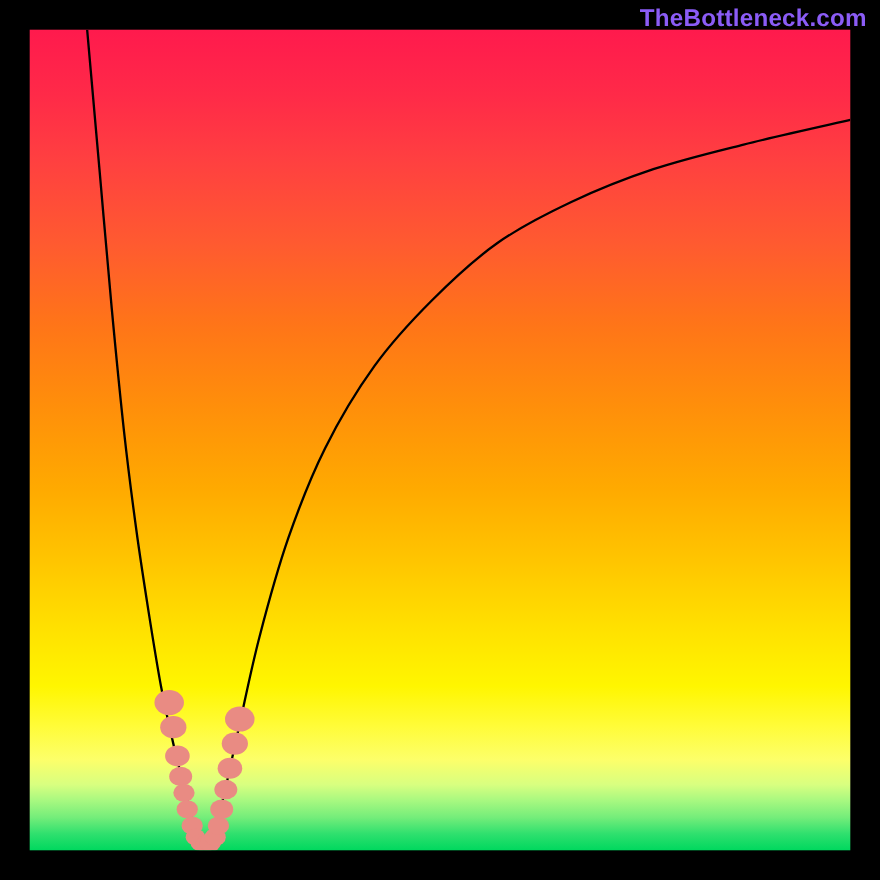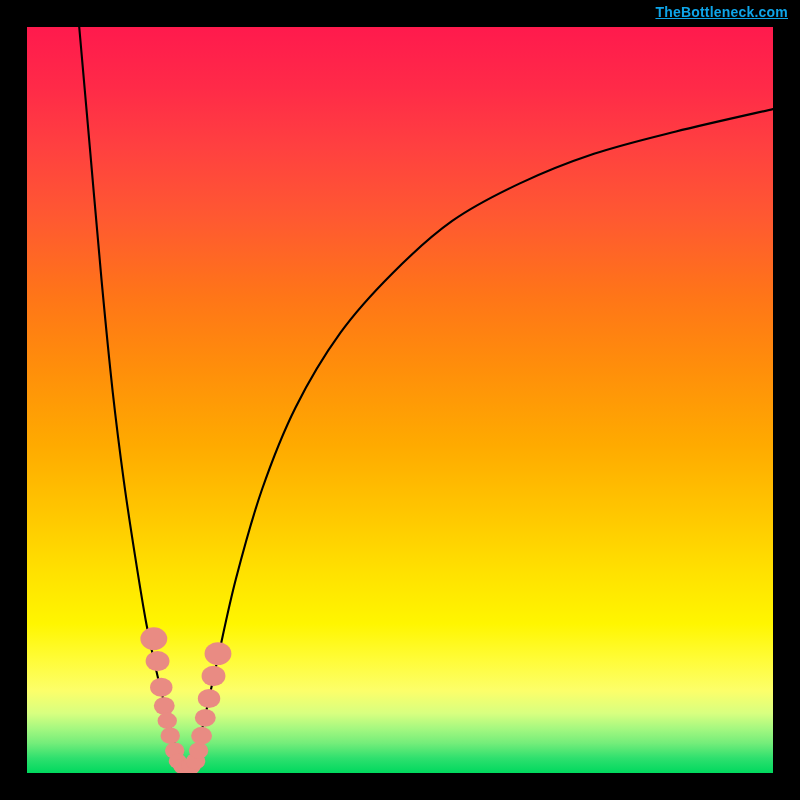--- a/index.html
+++ b/index.html
@@ -35,25 +35,24 @@
       #74ed7a 96%,
       #2fe06e 98%,
       #00d85e 100%
     );
     overflow: hidden;
   }
   .watermark {
     position: absolute;
     top: 4px;
     right: 12px;
-    color: #0ea5e9;
-    font-size: 14px;
+    color: #8b5cf6;
+    font-size: 22px;
     font-weight: 600;
     letter-spacing: 0.2px;
-    text-decoration: underline;
   }
   svg.curves {
     position: absolute;
     inset: 0;
     width: 100%;
     height: 100%;
   }
   .curve {
     stroke: #000;
     stroke-width: 2.1;

